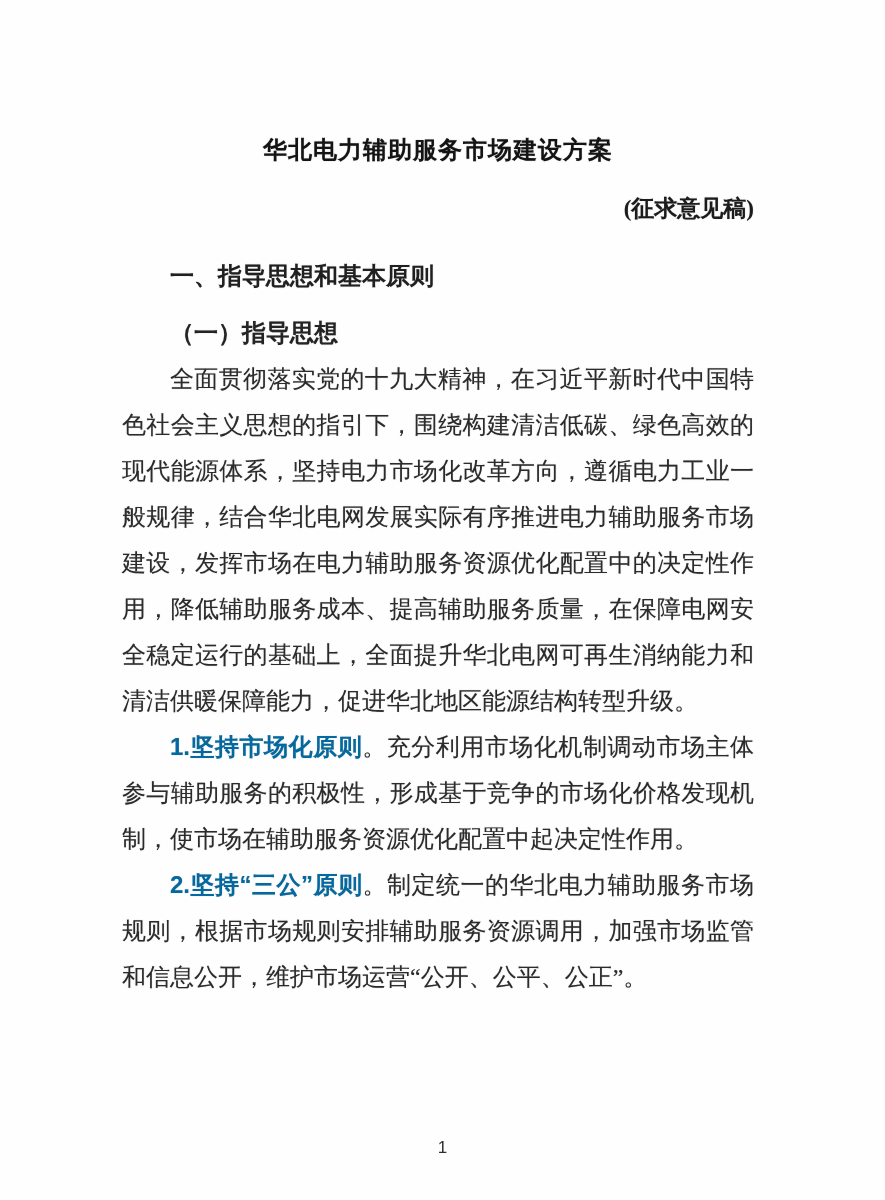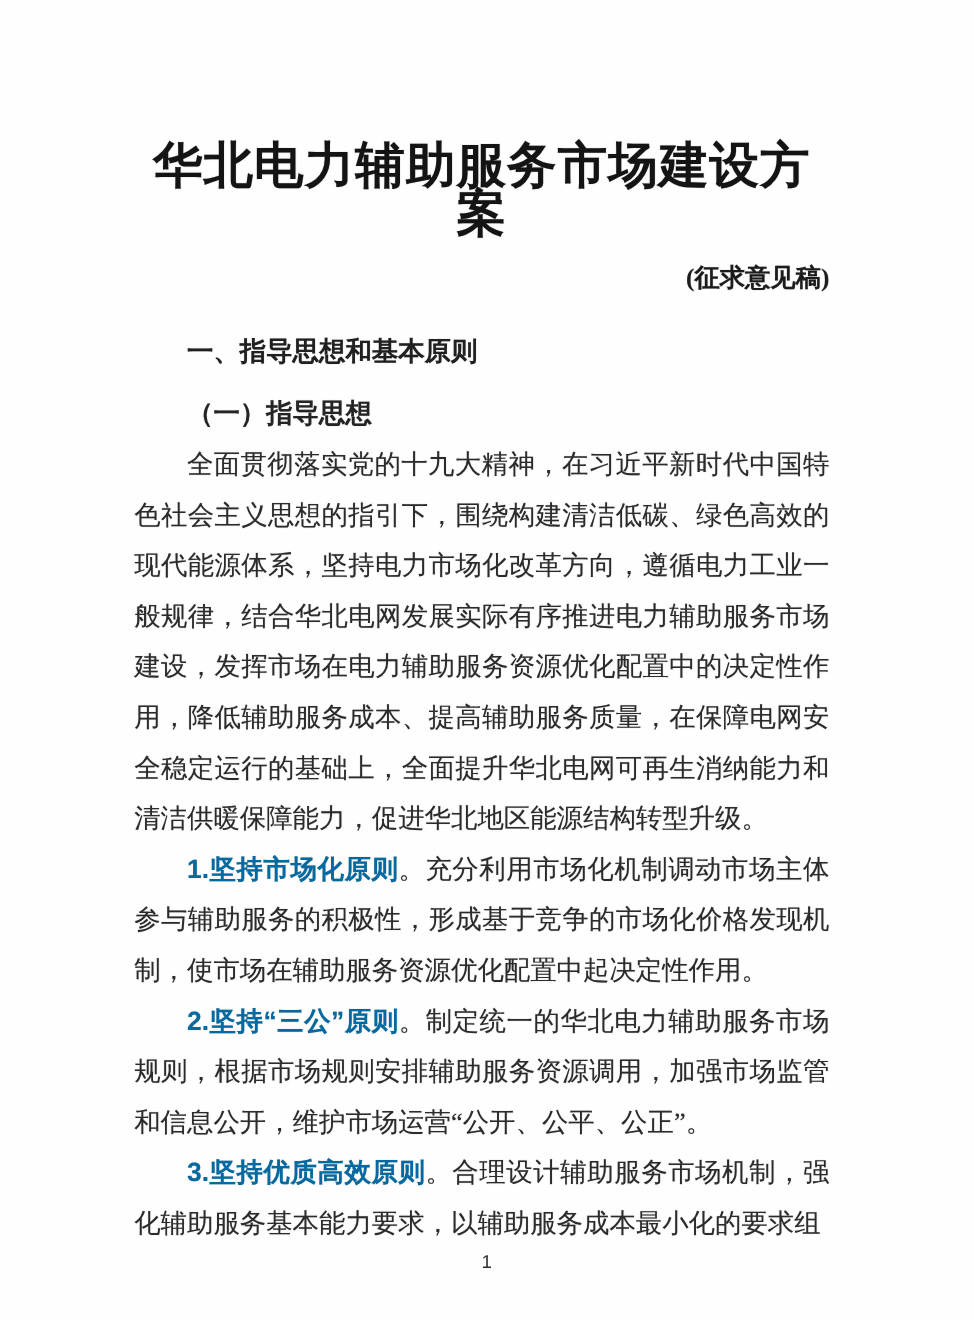--- a/index.html
+++ b/index.html
@@ -18,21 +18,21 @@
   }
   .content {
     position: absolute;
     left: 122px;
     top: 0;
     width: 632px;
   }
   .doc-title {
     margin: 128px 0 0 0;
     text-align: center;
-    font-size: 45px;
+    font-size: 24px;
     line-height: 44px;
     font-weight: 700;
     color: #141414;
     letter-spacing: 1px;
     text-shadow: 0 0 1px rgba(40,40,40,0.45);
   }
   .doc-subtitle {
     margin: 22px 0 0 0;
     text-align: right;
     font-size: 23px;
@@ -101,18 +101,17 @@
 
     <div class="h2">（一）指导思想</div>
 
     <p class="para">全面贯彻落实党的十九大精神，在习近平新时代中国特色社会主义思想的指引下，围绕构建清洁低碳、绿色高效的现代能源体系，坚持电力市场化改革方向，遵循电力工业一般规律，结合华北电网发展实际有序推进电力辅助服务市场建设，发挥市场在电力辅助服务资源优化配置中的决定性作用，降低辅助服务成本、提高辅助服务质量，在保障电网安全稳定运行的基础上，全面提升华北电网可再生消纳能力和清洁供暖保障能力，促进华北地区能源结构转型升级。</p>
 
 
     <p class="para"><span class="lead">1.坚持市场化原则</span><span>。充分利用市场化机制调动市场主体参与辅助服务的积极性，形成基于竞争的市场化价格发现机制，使市场在辅助服务资源优化配置中起决定性作用。</span></p>
 
     <p class="para"><span class="lead">2.坚持“三公”原则</span><span>。制定统一的华北电力辅助服务市场规则，根据市场规则安排辅助服务资源调用，加强市场监管和信息公开，维护市场运营“公开、公平、公正”。</span></p>
 
-    <p class="para"><span class="lead">3.坚持优质高效原则</span><span>。合理设计辅助服务市场机制，强化辅助服务基本能力要求，以辅助服务成本最小化的要求组</span></p>
 
   </div>
 
   <div class="footer">1</div>
 </div>
 
 </body></html>

